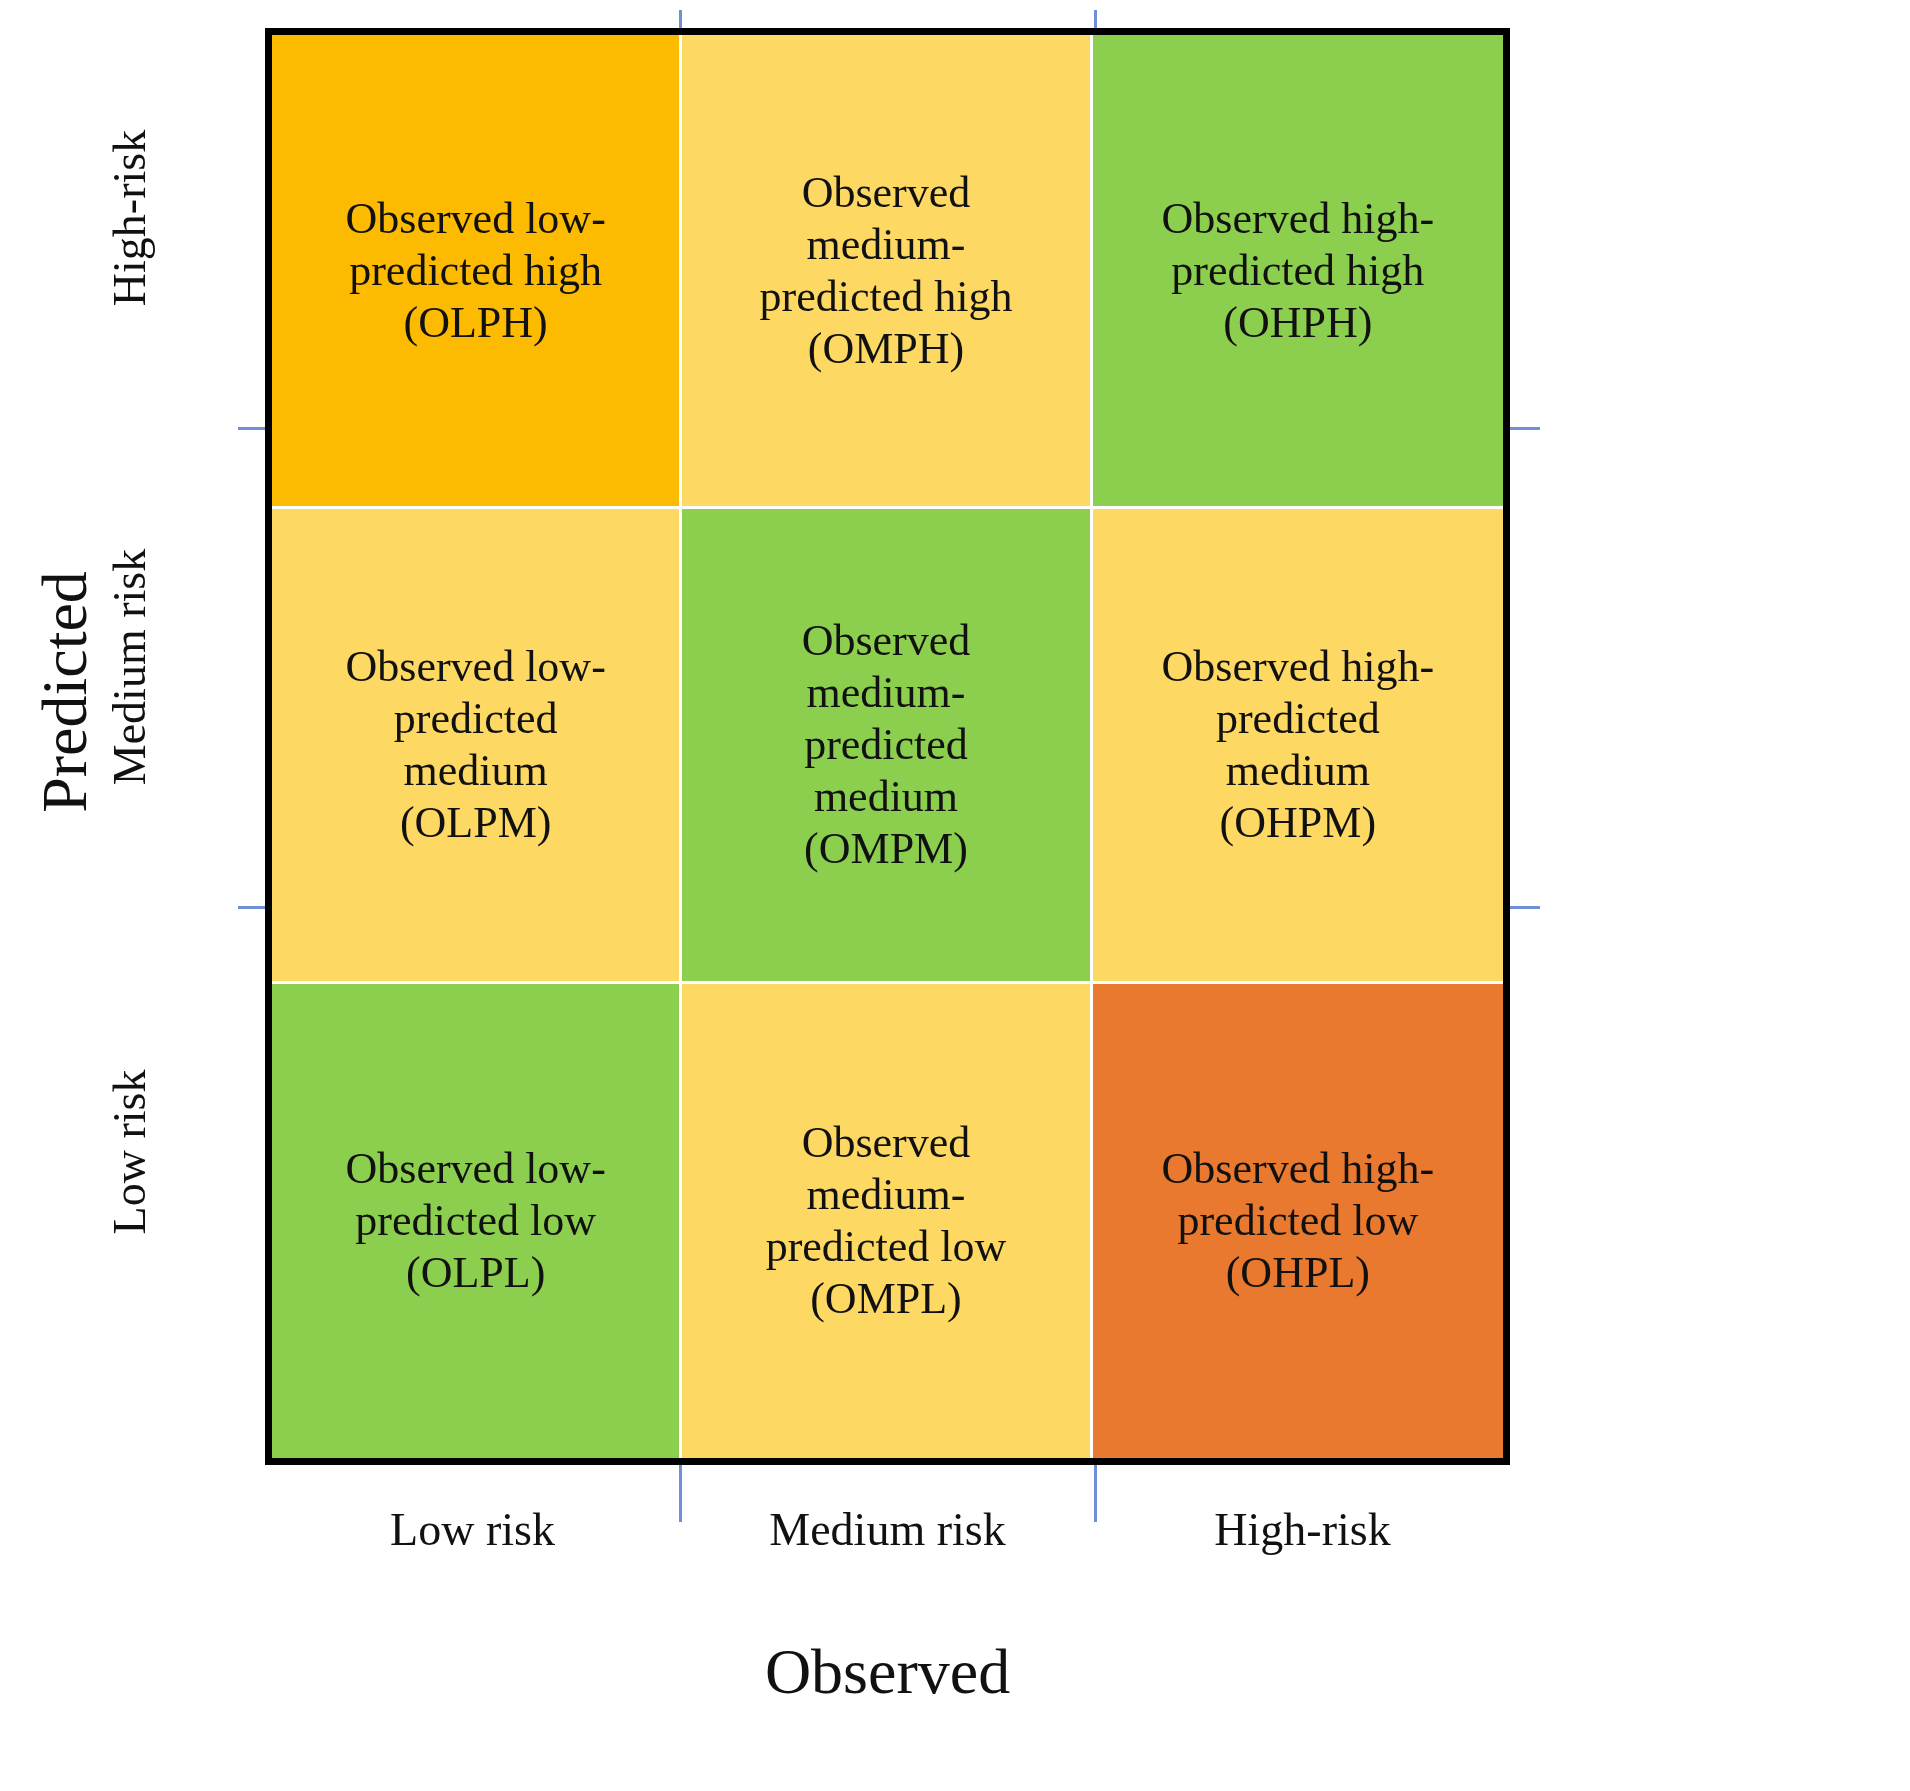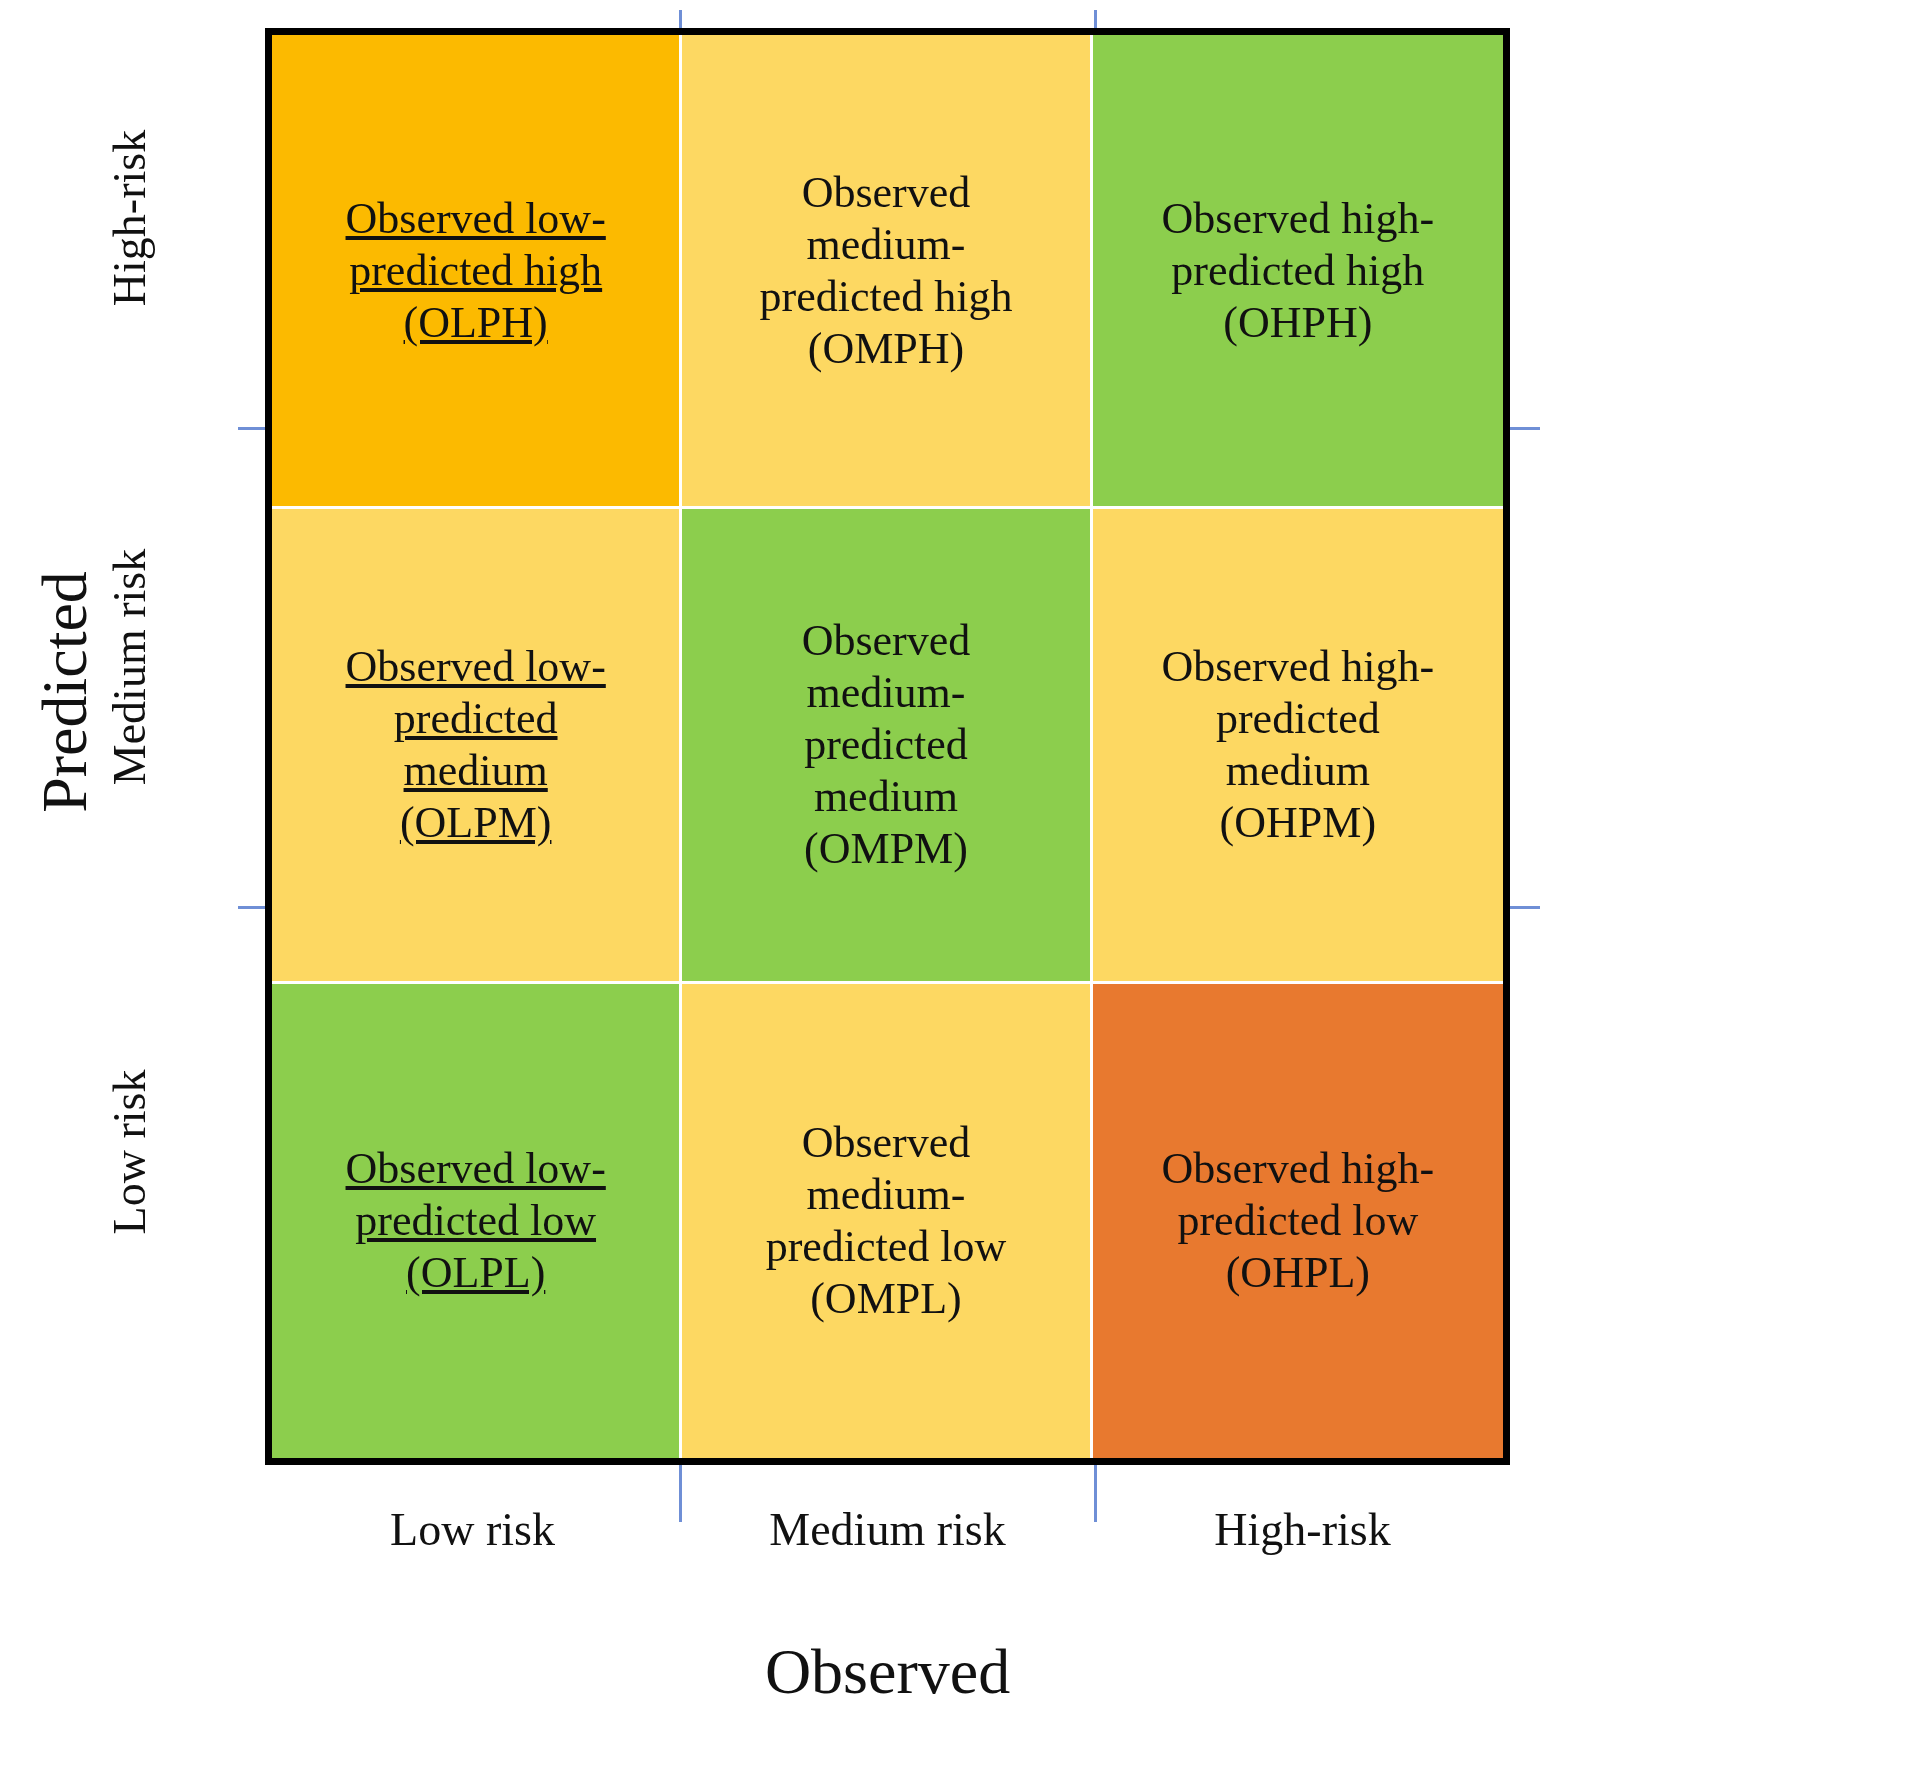--- a/index.html
+++ b/index.html
@@ -50,21 +50,21 @@
     display:flex; align-items:center; justify-content:center;
     text-align:center;
     padding:6px 14px;
     font-size:44px; line-height:1.18;
     white-space:pre-line;
     overflow:hidden;
   }
   
   .cell.r0{ margin-bottom:3px; }
   .cell.r1{ margin-bottom:3px; }
-  .cell.c0{ margin-right:3px;text-decoration:underline; }
+  .cell.c0{ margin-right:3px; }
   .cell.c1{ margin-right:3px; }
 
   
   .vline{
     position:absolute; width:3px; background:#6f8fd6;
     top:10px; height:1512px;
   }
   .hline{
     position:absolute; height:3px; background:#6f8fd6;
     left:238px; width:1302px;

